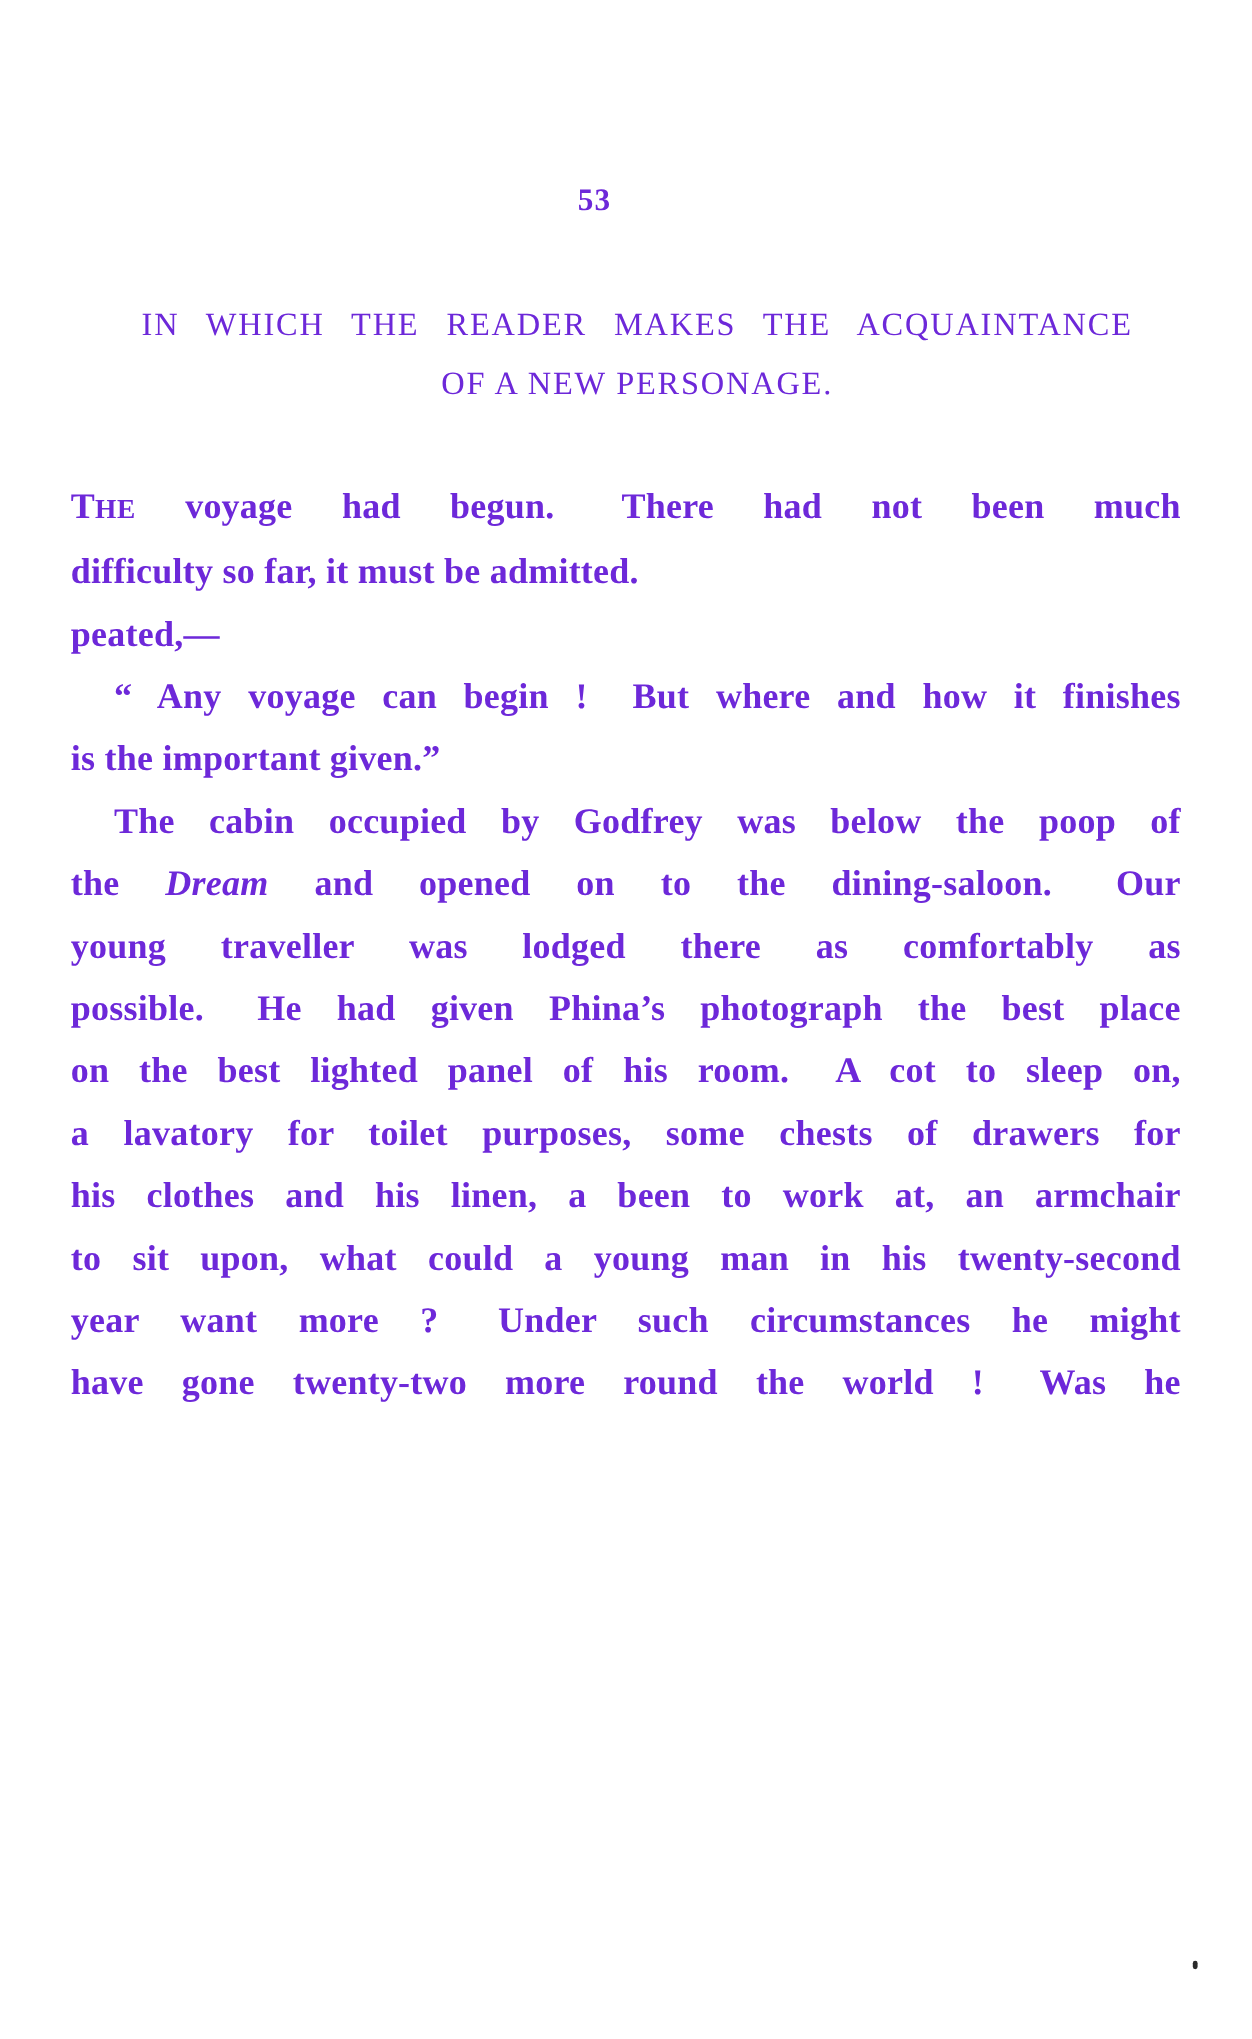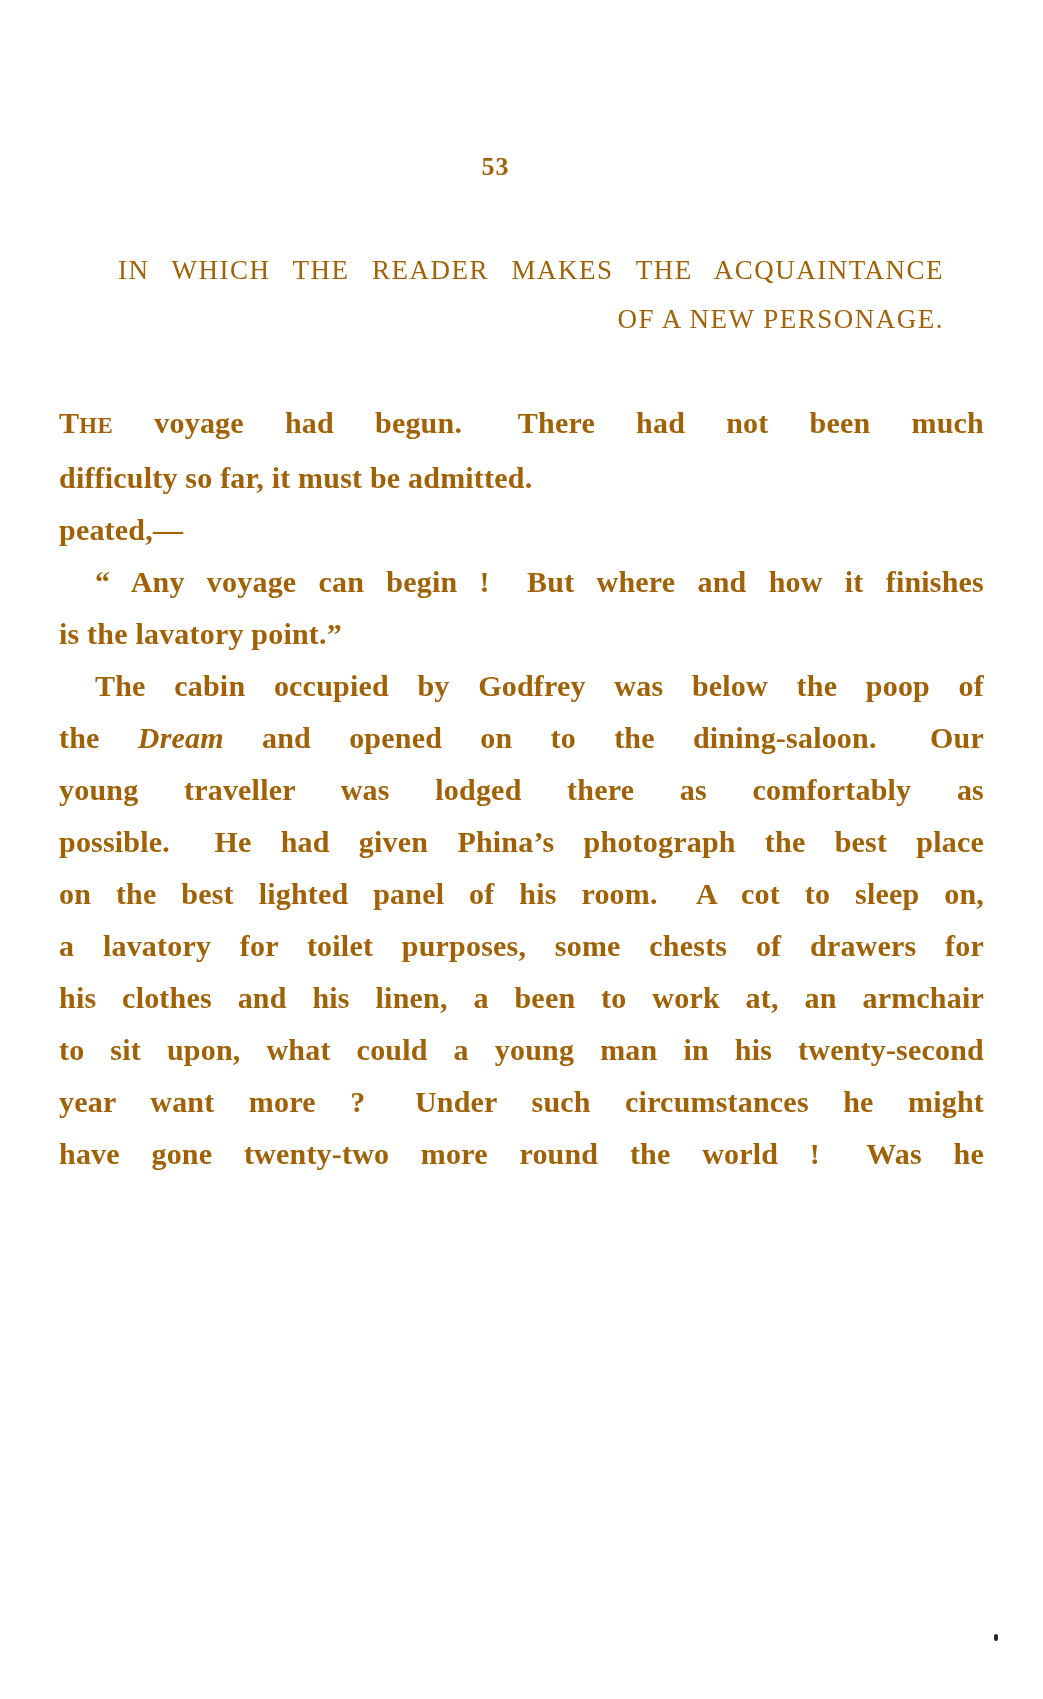--- a/index.html
+++ b/index.html
@@ -5,21 +5,21 @@
   html, body {
     margin: 0;
     padding: 0;
     background: #ffffff;
   }
   .page {
     position: relative;
     width: 1043px;
     height: 1699px;
     background: #ffffff;
-    color: #a16207;
+    color: #6d28d9;
     font-family: "Liberation Serif", "DejaVu Serif", serif;
     overflow: hidden;
   }
   .centerzone {
     width: 845px;
     margin: 0 auto;
   }
   .folio {
     margin-top: 148px;
     text-align: center;
@@ -43,21 +43,21 @@
     font-size: 27px;
     line-height: 49px;
     letter-spacing: 1.5px;
     margin-left: 19px;
   }
   .sub1 {
     text-align: justify;
     text-align-last: justify;
   }
   .sub2 {
-    text-align: right;
+    text-align: center;
   }
   .bodytext {
     width: 925px;
     margin: 53px auto 0 auto;
     font-size: 30px;
     line-height: 52px;
     letter-spacing: 0.2px;
   }
   .para { margin: 0; font-weight: bold; }
   .line {
@@ -104,21 +104,21 @@
   <div class="bodytext">
       <div class="para">
         <div class="line"><span>T</span><span class="sc">HE</span><span> voyage had begun.  There had not been much</span></div>
         <div class="line lastline"><span>difficulty so far, it must be admitted.</span></div>
       </div>
       <div class="para">
         <div class="line lastline"><span>peated,—</span></div>
       </div>
       <div class="para">
         <div class="line first-indent"><span>“ Any voyage can begin !  But where and how it finishes</span></div>
-        <div class="line lastline"><span>is the lavatory point.”</span></div>
+        <div class="line lastline"><span>is the important given.”</span></div>
       </div>
       <div class="para">
         <div class="line first-indent"><span>The cabin occupied by Godfrey was below the poop of</span></div>
         <div class="line"><span>the </span><span class="i">Dream</span><span> and opened on to the dining-saloon.  Our</span></div>
         <div class="line"><span>young traveller was lodged there as comfortably as</span></div>
         <div class="line"><span>possible.  He had given Phina’s photograph the best place</span></div>
         <div class="line"><span>on the best lighted panel of his room.  A cot to sleep on,</span></div>
         <div class="line"><span>a lavatory for toilet purposes, some chests of drawers for</span></div>
         <div class="line"><span>his clothes and his linen, a been to work at, an armchair</span></div>
         <div class="line"><span>to sit upon, what could a young man in his twenty-second</span></div>

